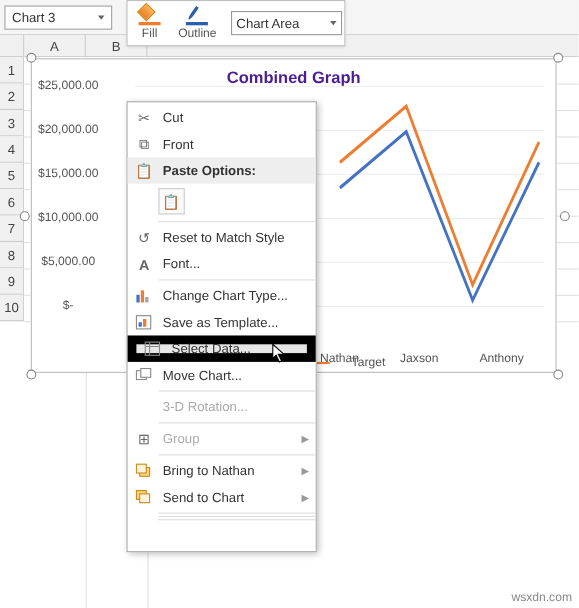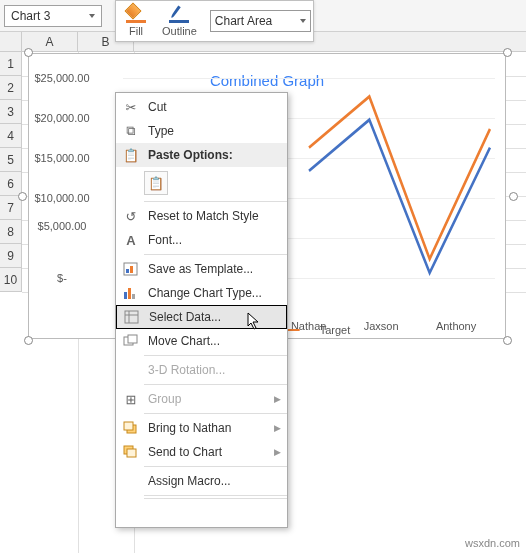--- a/index.html
+++ b/index.html
@@ -24,21 +24,21 @@
 .colheads { display: flex; height: 20px; background: #f0f0f0; border-bottom: 1px solid #ccc; }
 .colhead { border-right: 1px solid #ccc; text-align: center; font-size: 12px; color: #444; line-height: 20px; }
 .rowheads { position: absolute; top: 20px; left: 0; width: 22px; }
 .rowhead { height: 24px; border-right: 1px solid #ccc; border-bottom: 1px solid #ccc; text-align: center; font-size: 12px; color: #444; line-height: 24px; background: #f0f0f0; }
 .cells { position: absolute; top: 20px; left: 22px; right: 0; bottom: 0; background: #fff; }
 .gridline-v { position: absolute; top: 0; bottom: 0; width: 1px; background: #e0e0e0; }
 .gridline-h { position: absolute; left: 0; right: 0; height: 1px; background: #e0e0e0; }
 
 
 .chart-obj { position: absolute; top: 1px; left: 6px; width: 478px; height: 286px; background: #fff; border: 1px solid #bbb; }
-.chart-title { text-align: center; font-size: 15px; color: #3b82f6; margin-top: 18px; }
+.chart-title { text-align: center; font-size: 15px; color: #4c1d95; margin-top: 8px; font-weight: bold; }
 .chart-body { position: absolute; top: 24px; left: 30px; right: 10px; bottom: 28px; }
 .yaxis { position: absolute; left: -28px; top: 0; bottom: 0; width: 62px; }
 .ytick { position: absolute; right: 0; font-size: 11px; color: #555; text-align: center; width: 62px; margin-left: 40px; }
 .gridline-chart { position: absolute; left: 64px; right: 0; height: 1px; background: #eee; }
 .xaxis { position: absolute; bottom: -22px; left: 64px; right: 0; display: flex; justify-content: space-around; }
 .xtick { font-size: 11px; color: #555; }
 .legend { position: absolute; bottom: 2px; left: 50%; transform: translateX(25%); display: flex; gap: 16px; font-size: 11px; color: #555; }
 .leg-item { display: flex; align-items: center; gap: 20px; }
 .leg-swatch { width: 16px; height: 2px; }
 .plot { position: absolute; left: 64px; right: 0; top: 0; bottom: 0; }
@@ -49,21 +49,21 @@
 
 
 .ctx { position: absolute; top: 92px; left: 115px; width: 173px; background: #fff; border: 1px solid #aaa; box-shadow: 2px 2px 6px rgba(0,0,0,0.25); padding: 2px 0; }
 .ctx-item { display: flex; align-items: center; height: 24px; padding: 0 8px 0 4px; font-size: 12px; cursor: pointer; position: relative; }
 .ctx-item.disabled { color: #aaa; text-align: right; }
 .ctx-item:not(.disabled):hover, .ctx-item.hover { background: #e6e6e6; }
 .ctx-item.header { background: #eee; font-weight: bold; cursor: default; }
 .ctx-icon { width: 22px; height: 18px; display: flex; align-items: center; justify-content: center; margin-right: 6px; font-size: 13px; color: #666; }
 .ctx-sep { height: 1px; background: #ddd; margin: 2px 0 2px 28px; }
 .ctx-sub { position: absolute; right: 6px; color: #999; font-size: 9px; }
-.ctx-highlight { border: 1px solid #000000; align-items: center; }
+.ctx-highlight { border: 8px solid #000000; align-items: center; }
 .paste-opts { padding-left: 28px; height: 32px; display: flex; align-items: center; }
 .paste-ico { width: 24px; height: 24px; border: 1px solid #ccc; background: #fafafa; display: flex; align-items: center; justify-content: center; }
 
 
 .cursor { position: absolute; top: 312px; left: 247px; width: 14px; height: 20px; }
 .cursor svg { width: 100%; height: 100%; }
 
 .caret-dn { width: 0; height: 0; border-left: 4px solid transparent; border-right: 4px solid transparent; border-top: 5px solid #666; display: inline-block; }
 .caret-dn.sm { border-left-width: 3px; border-right-width: 3px; border-top-width: 4px; }
 
@@ -116,21 +116,21 @@
     <div class="gridline-h" style="top:240px"></div>
 
     <div class="chart-obj">
       <div class="chart-title">Combined Graph</div>
       <div class="chart-body">
         <div class="yaxis">
           <div class="ytick" style="top:-6px">$25,000.00</div>
           <div class="ytick" style="top:34px">$20,000.00</div>
           <div class="ytick" style="top:74px">$15,000.00</div>
           <div class="ytick" style="top:114px">$10,000.00</div>
-          <div class="ytick" style="top:142px">$5,000.00</div>
+          <div class="ytick" style="top:154px">$5,000.00</div>
           <div class="ytick" style="top:194px">$-</div>
         </div>
         <div class="gridline-chart" style="top:0"></div>
         <div class="gridline-chart" style="top:40px"></div>
         <div class="gridline-chart" style="top:80px"></div>
         <div class="gridline-chart" style="top:120px"></div>
         <div class="gridline-chart" style="top:160px"></div>
         <div class="gridline-chart" style="top:200px"></div>
         <div class="plot">
           <svg viewBox="0 0 370 200" preserveAspectRatio="none">
@@ -187,21 +187,21 @@
   </div>
 </div>
 
 <div class="ctx">
   <div class="ctx-item">
     <span class="ctx-icon">✂</span>
     <span>Cut</span>
   </div>
   <div class="ctx-item">
     <span class="ctx-icon">⧉</span>
-    <span>Type</span>
+    <span>Front</span>
   </div>
   <div class="ctx-item header">
     <span class="ctx-icon">📋</span>
     <span>Paste Options:</span>
   </div>
   <div class="paste-opts">
     <div class="paste-ico">
       <span style="font-size:13px;color:#999">📋</span>
     </div>
   </div>
@@ -213,36 +213,36 @@
   <div class="ctx-item">
     <span class="ctx-icon">
         <b>A</b>
       </span>
     <span>Font...</span>
   </div>
   <div class="ctx-sep"></div>
   <div class="ctx-item">
     <span class="ctx-icon">
       <svg width="16" height="14">
+          <rect x="1" y="6" width="3" height="7" fill="#4472c4"></rect>
+          <rect x="5" y="2" width="3" height="11" fill="#ed7d31"></rect>
+          <rect x="9" y="8" width="3" height="5" fill="#a5a5a5"></rect>
+        </svg>
+    </span>
+    <span>Change Chart Type...</span>
+  </div>
+  <div class="ctx-item">
+    <span class="ctx-icon">
+      <svg width="16" height="14">
           <rect x="1" y="1" width="13" height="12" fill="none" stroke="#888"></rect>
           <rect x="3" y="7" width="3" height="4" fill="#4472c4"></rect>
           <rect x="7" y="4" width="3" height="7" fill="#ed7d31"></rect>
         </svg>
     </span>
     <span>Save as Template...</span>
-  </div>
-  <div class="ctx-item">
-    <span class="ctx-icon">
-      <svg width="16" height="14">
-          <rect x="1" y="6" width="3" height="7" fill="#4472c4"></rect>
-          <rect x="5" y="2" width="3" height="11" fill="#ed7d31"></rect>
-          <rect x="9" y="8" width="3" height="5" fill="#a5a5a5"></rect>
-        </svg>
-    </span>
-    <span>Change Chart Type...</span>
   </div>
   <div class="ctx-item hover ctx-highlight">
     <span class="ctx-icon">
       <svg width="16" height="14">
           <rect x="1" y="1" width="13" height="12" fill="none" stroke="#888"></rect>
           <line x1="1" y1="5" x2="14" y2="5" stroke="#888"></line>
           <line x1="5" y1="1" x2="5" y2="13" stroke="#888"></line>
         </svg>
     </span>
     <span>Select Data...</span>
@@ -282,24 +282,20 @@
     <span class="ctx-icon">
       <svg width="16" height="14">
           <rect x="1" y="1" width="9" height="8" fill="#ffd27a" stroke="#c88a1c"></rect>
           <rect x="4" y="4" width="9" height="8" fill="#fff3d8" stroke="#c88a1c"></rect>
         </svg>
     </span>
     <span>Send to Chart</span>
     <span class="ctx-sub">▶</span>
   </div>
   <div class="ctx-sep"></div>
-  <div class="ctx-item">
-    <span class="ctx-icon"></span>
-    <span>Assign Macro...</span>
-  </div>
   <div class="ctx-sep"></div>
   <div class="ctx-sep"></div>
   <div class="ctx-item disabled">
     
     
   </div>
 </div>
 
 <div class="cursor">
   <svg viewBox="0 0 14 20">

